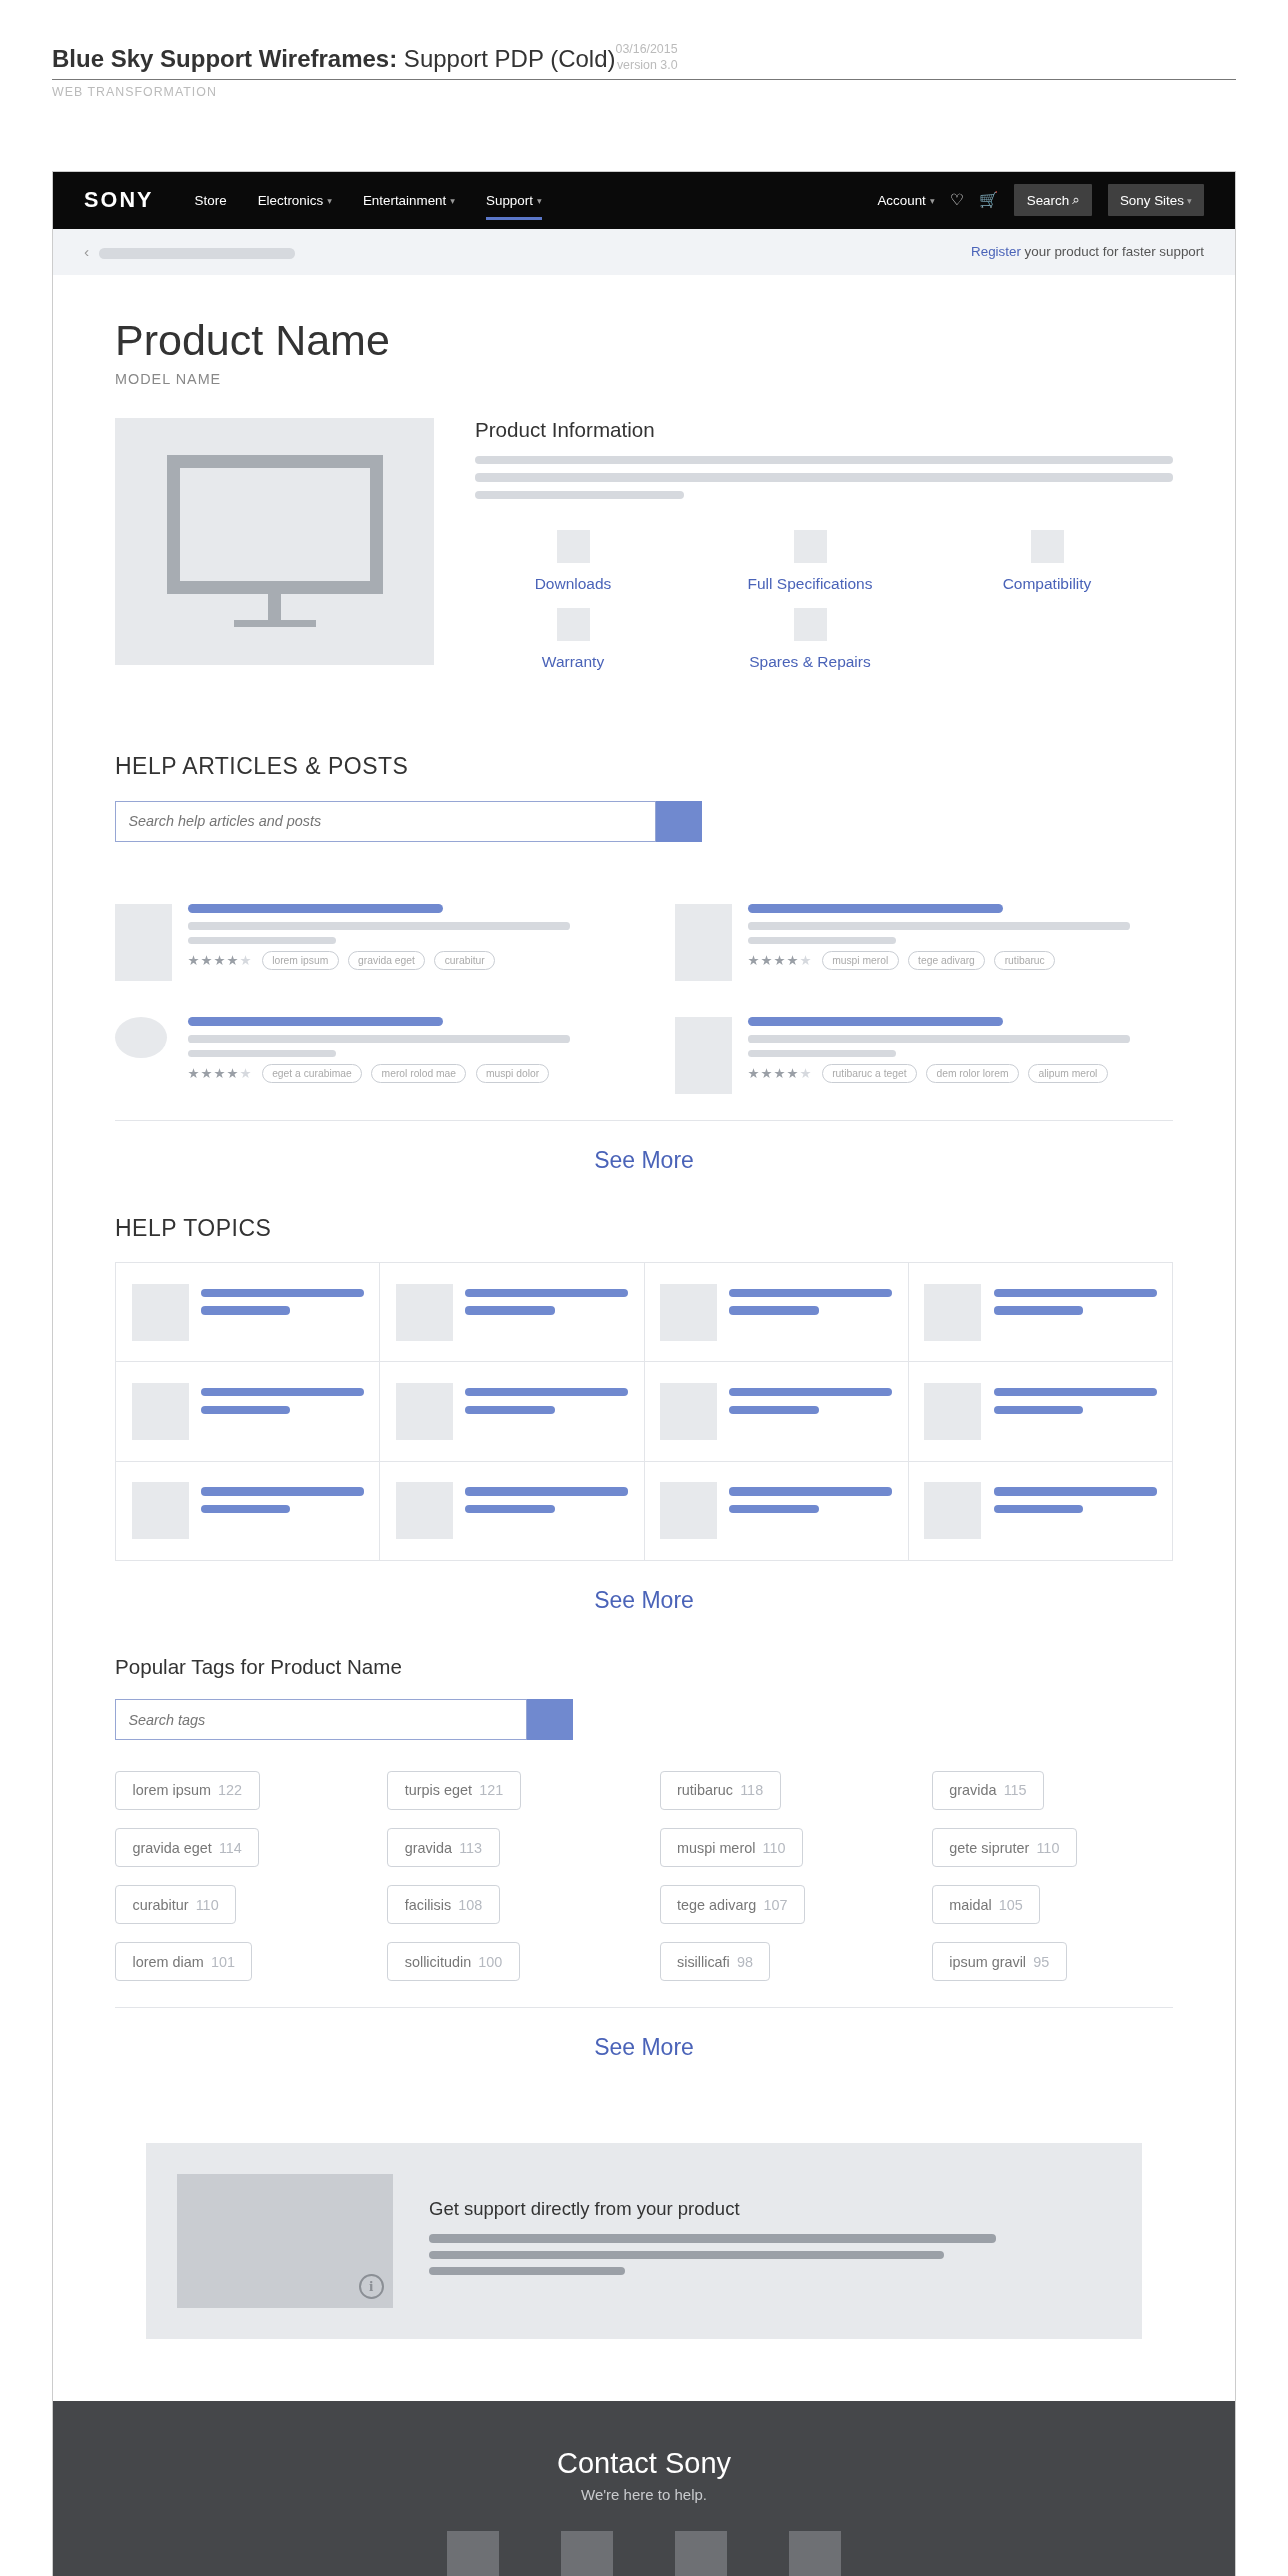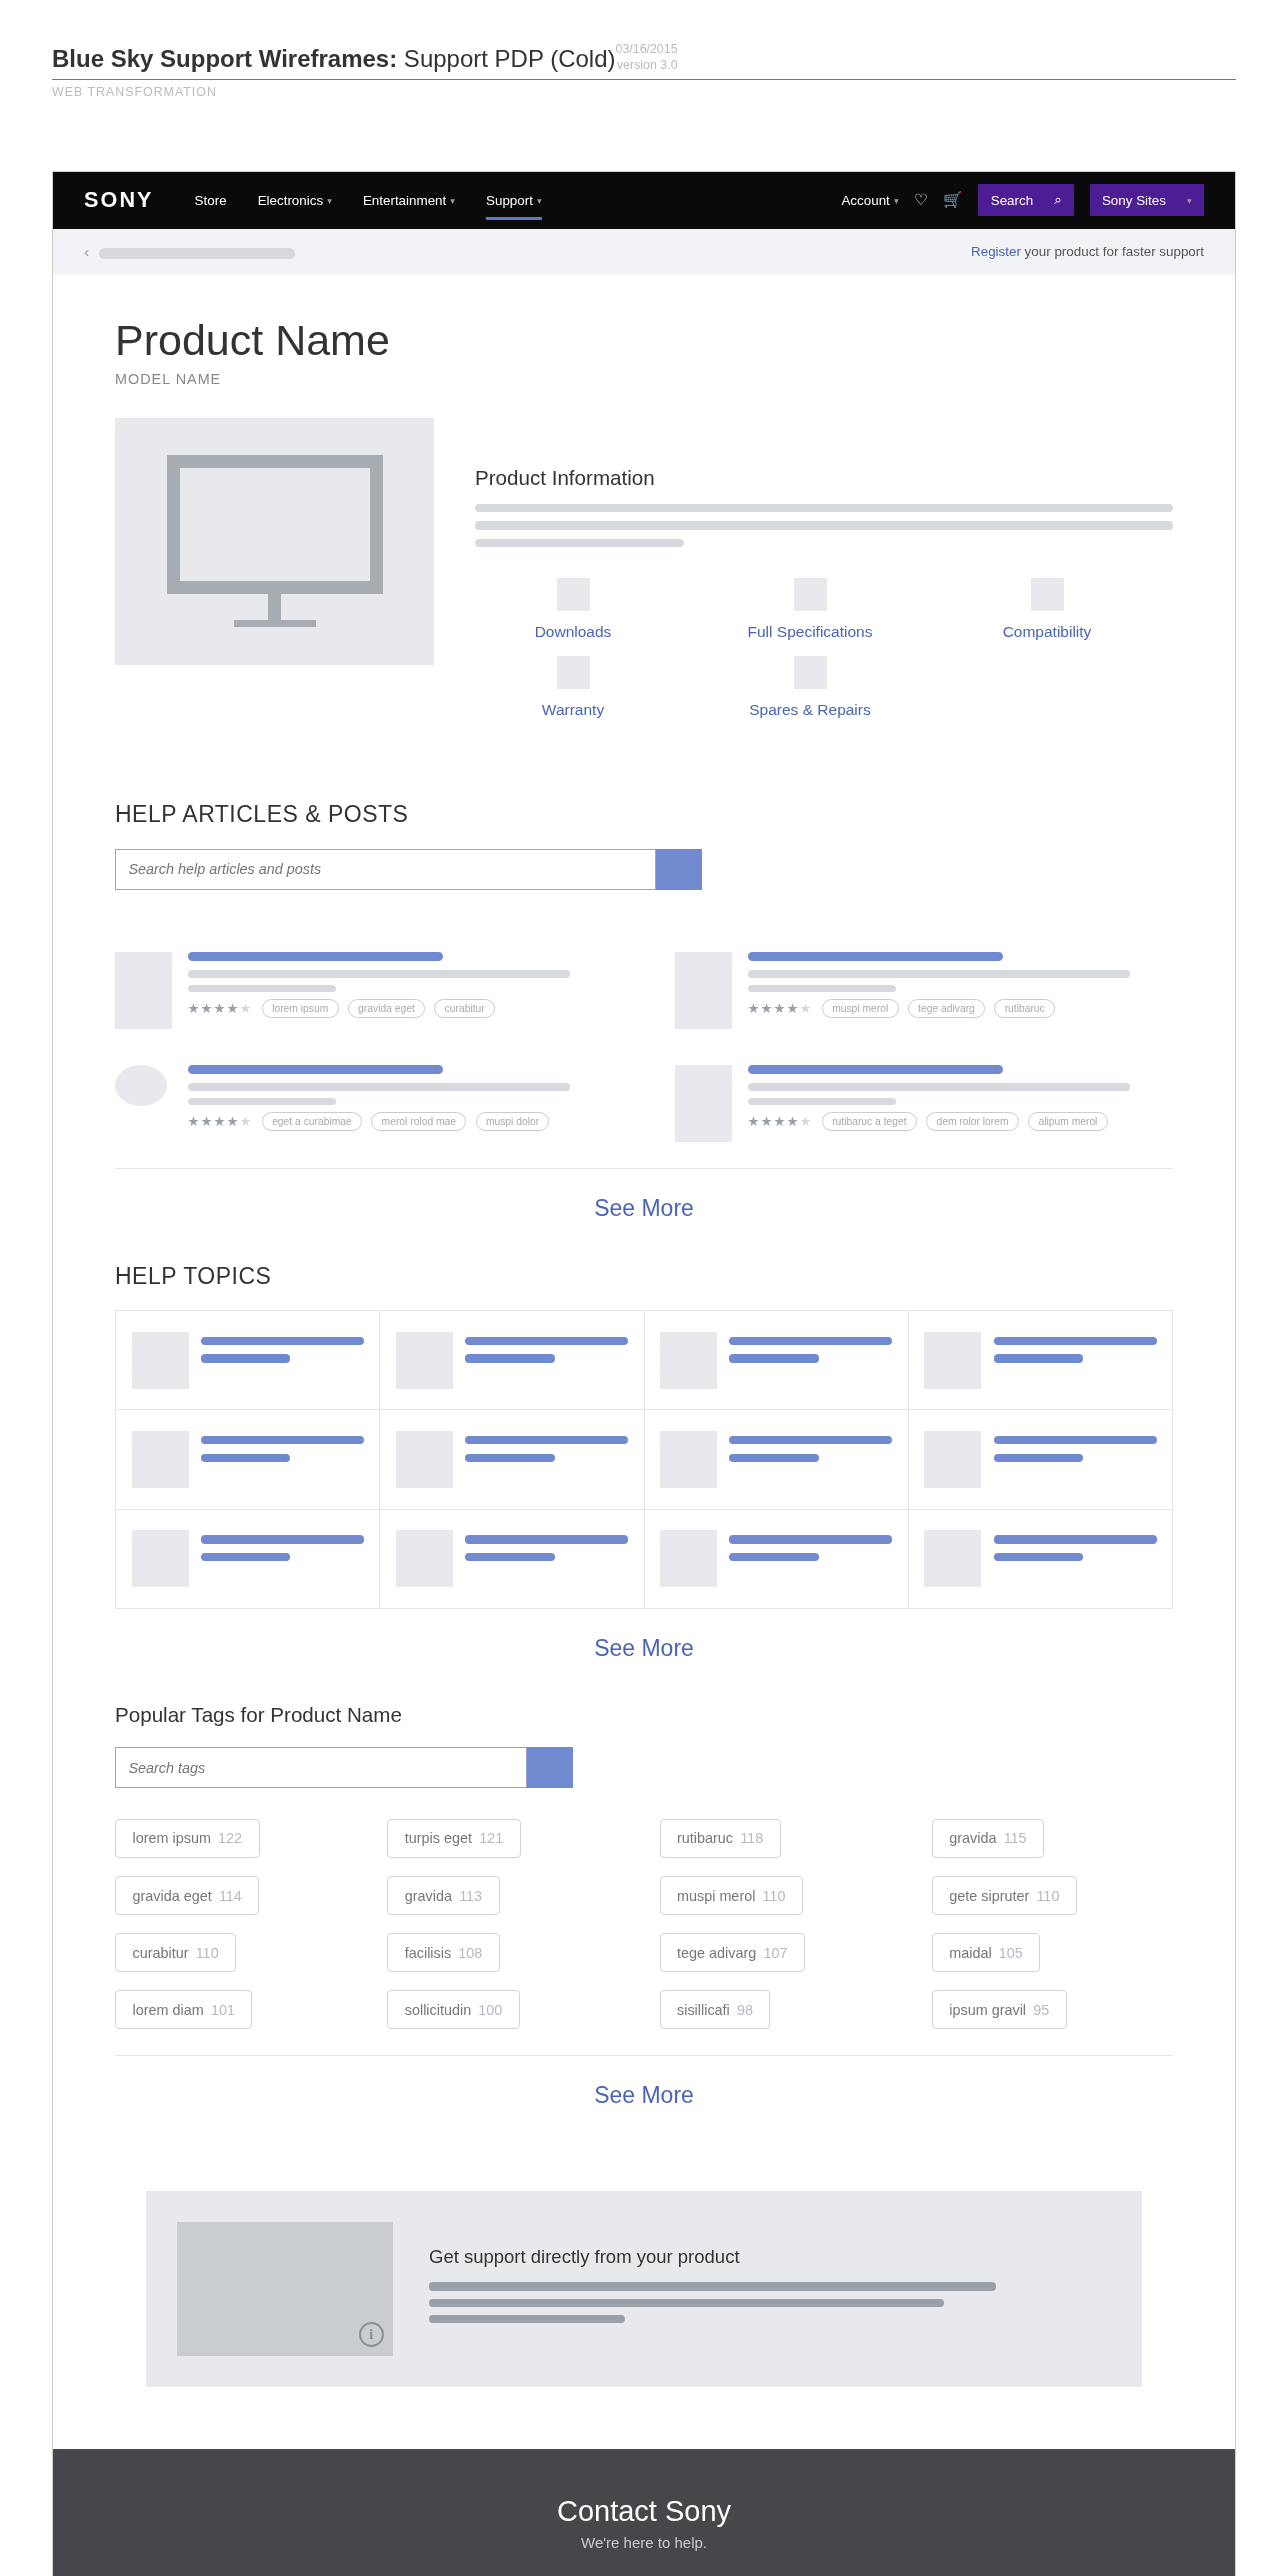--- a/index.html
+++ b/index.html
@@ -16,40 +16,40 @@
   .frame { border:0.5px solid #ccc; }
 
   
   .topnav { background:#0a0a0a; color:#fff; display:flex; align-items:center; padding:0 31px; height:57px; font-size:13.4px; }
   .logo { font-weight:800; font-size:21.6px; letter-spacing:2.1px; margin-right:41px; }
   .nav-links { display:flex; gap:31px; flex:1; }
   .nav-link { color:#fff; display:flex; align-items:center; gap:4.1px; cursor:pointer; }
   .nav-link.active { border-bottom:3.1px solid #5b77c9; padding-bottom:9.3px; margin-bottom:-12.4px; }
   .caret-down { font-size:9.3px; color:#999; }
   .nav-right { display:flex; align-items:center; gap:15.5px; }
-  .nav-btn { background:#4c1d95; padding:8.2px 12.4px; border-radius:1px; display:flex; align-items:center; gap:21px; }
+  .nav-btn { background:#404040; padding:8.2px 12.4px; border-radius:1px; display:flex; align-items:center; gap:3px; }
   .heart, .cart { font-size:15.5px; }
   
   .crumb-bar { background:#f1f3f6; padding:14.4px 31px; display:flex; justify-content:space-between; align-items:center; font-size:13.4px; }
   .back-icon { color:#999; font-size:15.5px; }
   .crumb-ph { display:inline-block; width:196px; height:10.3px; background:#d6d9de; border-radius:5.2px; margin-left:10.3px; vertical-align:middle; }
   .register { color:#555; }
   .register a { color:#4a63b8; }
 
   .content { padding:41px 62px 0; }
   h1.product-name { font-size:43px; font-weight:400; margin-bottom:5.2px; }
   .model { color:#888; font-size:14.4px; letter-spacing:1px; margin-bottom:31px; }
 
   .product-row { display:flex; gap:41px; margin-bottom:82px; }
   .product-img { width:319px; height:247px; background:#e7e9ec; display:flex; align-items:center; justify-content:center; }
   .monitor { width:216px; }
   .monitor-screen { width:216px; height:139px; border:13.4px solid #a7acb2; background:#e7e9ec; }
   .monitor-stand { width:12.4px; height:26px; background:#a7acb2; margin:0 auto; }
   .monitor-base { width:82px; height:7.2px; background:#a7acb2; margin:0 auto; }
-  .product-info { flex:1;margin-top:48px; }
+  .product-info { flex:1; }
   .product-info h2 { font-size:20.6px; font-weight:400; margin-bottom:14.4px; }
   .info-line { height:8.2px; background:#d6d9de; border-radius:4.1px; margin-bottom:9.3px; } .info-line.w100{width:100%} .info-line.w30{width:30%}
   .info-links { display:flex; flex-wrap:wrap; gap:14.4px 41px; margin-top:31px; }
   .info-link { display:flex; align-items:center; gap:12.4px; width:196px;flex-direction:column; }
   .info-link .box { width:33px; height:33px; background:#e7e9ec; }
   .info-link span { color:#4a63b8; font-size:15.5px; }
 
   h2.section { font-size:23px; font-weight:400; letter-spacing:0.5px; margin-bottom:20.6px; }
   h3.section { font-size:20.6px; font-weight:400; margin-bottom:20.6px; }
 

